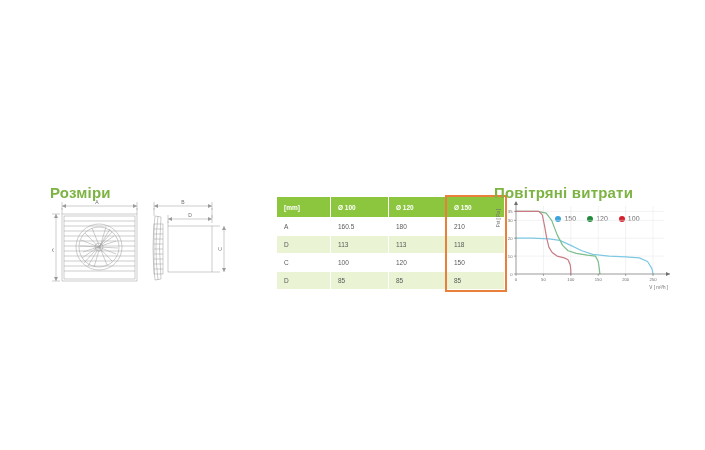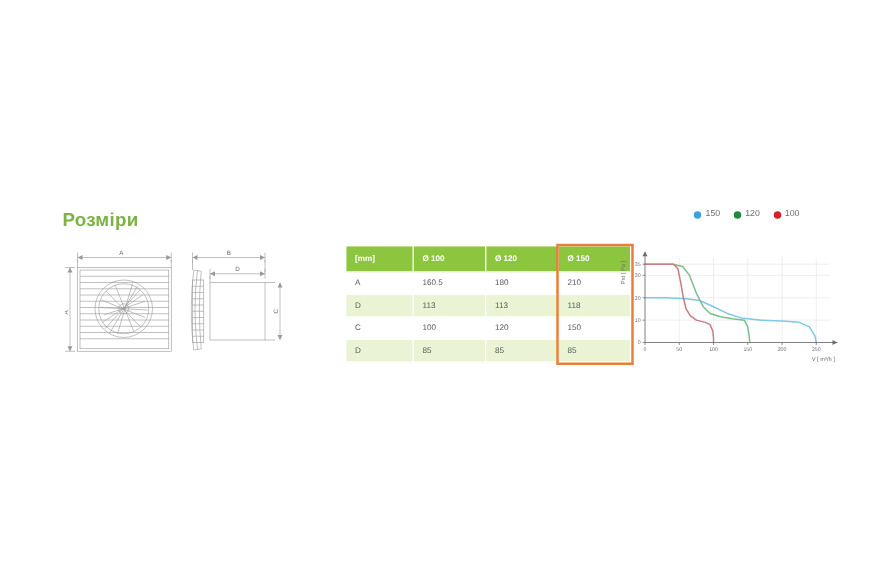--- a/index.html
+++ b/index.html
@@ -21,21 +21,21 @@
     position: absolute;
     left: 50px;
     top: 168px;
     width: 200px;
   }
   .section-title {
     font-size: 15px;
     font-weight: bold;
     color: #7cb342;
     letter-spacing: .2px;
-    margin: 0 0 14px 0;
+    margin: 16px 0 14px 0;
     white-space: nowrap;
   }
   #dimensions-drawing {
     position: absolute;
     left: 52px;
     top: 196px;
     width: 195px;
     height: 92px;
   }
 
@@ -261,20 +261,21 @@
         <td class="col-val">85</td>
         <td class="col-val">85</td>
         <td class="col-val">85</td>
       </tr>
     </tbody>
   </table>
   <div id="highlight-box" style="left: 168.5px; top: -1.5px; width: 62px; height: 97px;"></div>
 </div>
 
 <div id="airflow-block">
+  <h2 class="section-title">Повітряні витрати</h2>
   <div id="chart-legend">
     <span class="legend-item">
       <span class="legend-dot" style="background:#3aa3dc"></span>
       <span>150</span>
     </span>
     <span class="legend-item">
       <span class="legend-dot" style="background:#1f8a3b"></span>
       <span>120</span>
     </span>
     <span class="legend-item">

